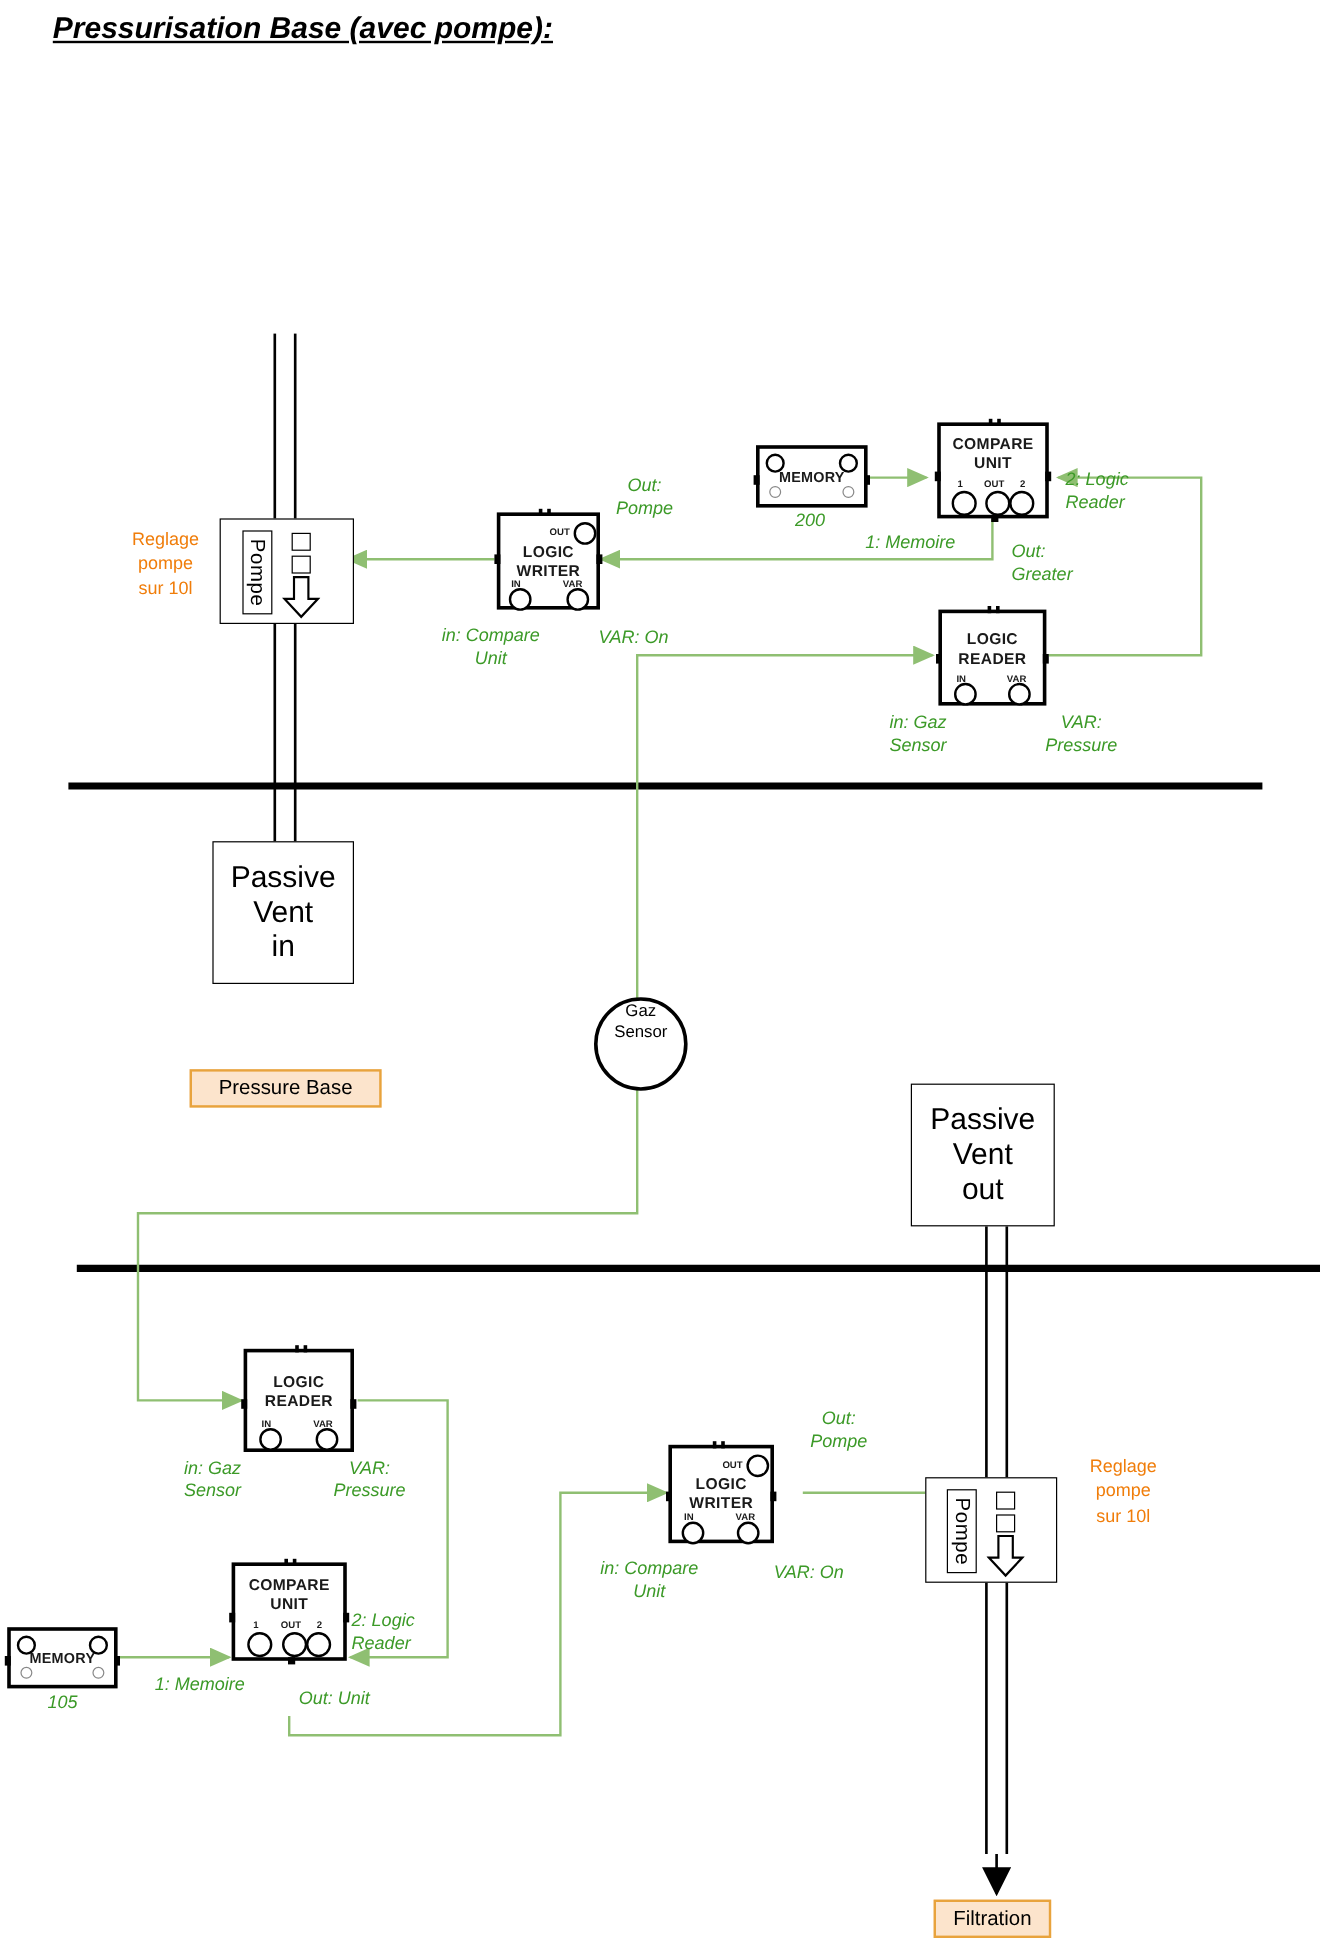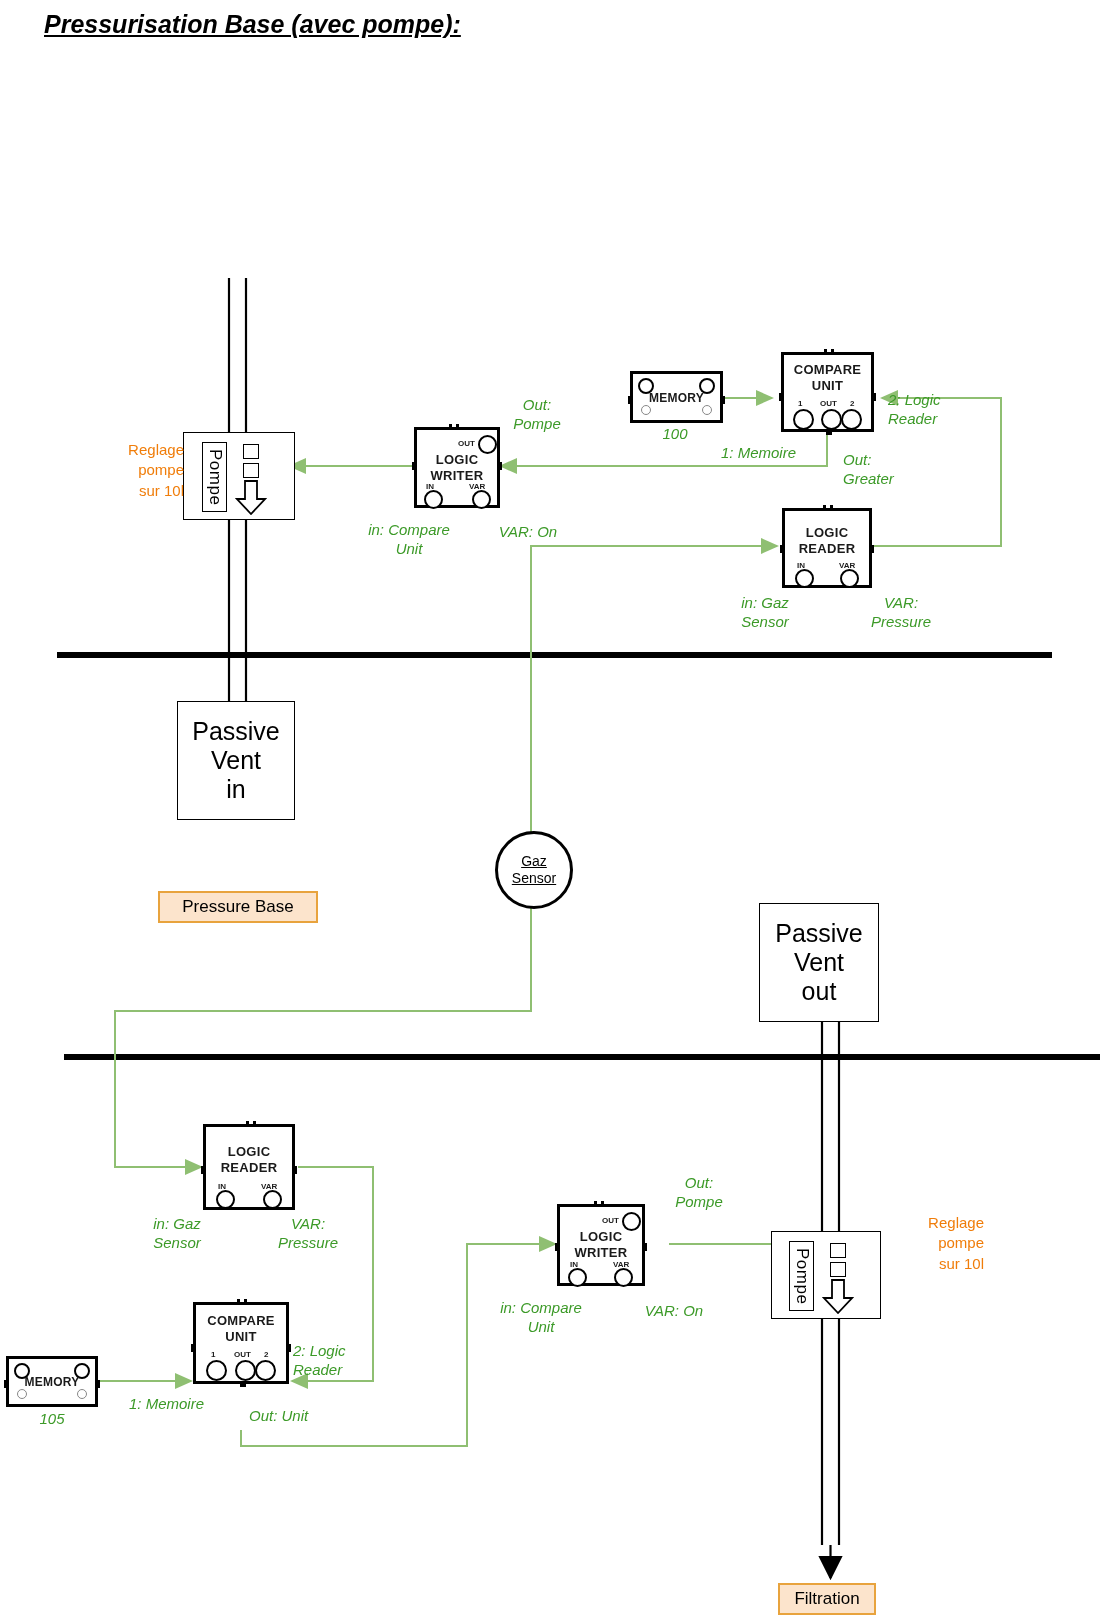--- a/index.html
+++ b/index.html
@@ -10,22 +10,22 @@
   .title{position:absolute;left:44px;top:10px;font-size:25px;font-weight:bold;font-style:italic;
          text-decoration:underline;color:#000;white-space:nowrap;}
 
   
   .reservoir{position:absolute;border:2px solid #000;border-radius:50%;
              display:flex;align-items:center;justify-content:center;text-align:center;
              font-size:27px;line-height:1.15;color:#000;background:#fff;}
 
   
   .sensor{position:absolute;border:3px solid #000;border-radius:50%;background:#fff;
-          display:flex;align-items:center;justify-content:center;text-align:center;
-          font-size:14px;line-height:1.2;color:#000;text-decoration:underline;}
+          display:flex;align-items:flex-start;justify-content:center;text-align:center;
+          font-size:14px;line-height:1.2;color:#000;}
 
   
   .vent{position:absolute;border:1.5px solid #000;background:#fff;
         display:flex;align-items:center;justify-content:center;text-align:center;
         font-size:25px;line-height:1.15;color:#000;}
 
   .tagbox{position:absolute;border:2px solid #E8A33D;background:#FCE4CC;
           display:flex;align-items:center;justify-content:center;
           font-size:17px;color:#000;}
 
@@ -45,21 +45,21 @@
   .chip .pinlbl{position:absolute;font-size:8px;font-weight:bold;color:#1a1a1a;}
   .chip .pin{position:absolute;border:2.5px solid #000;border-radius:50%;background:#fff;}
   .chip .pinsm{position:absolute;border:1.5px solid #888;border-radius:50%;background:#fff;}
   .chip .nub{position:absolute;background:#000;}
   .chip .memlbl{position:absolute;left:0;right:0;text-align:center;font-size:12px;
       font-weight:bold;color:#1a1a1a;letter-spacing:.2px;}
 
   
   .glabel{position:absolute;color:#3c9a28;font-size:15px;line-height:1.25;text-align:center;font-style:italic;}
   .glabel.left{text-align:left;}
-  .olabel{position:absolute;color:#F07D0A;font-size:15px;line-height:1.35;text-align:right;}
+  .olabel{position:absolute;color:#F07D0A;font-size:15px;line-height:1.35;text-align:center;}
 </style>
 </head>
 <body>
 
 <div id="stage">
 
   <svg id="wires" viewBox="0 0 1109 1617">
     <defs>
       <marker id="garrow" markerWidth="9" markerHeight="8" refX="8" refY="4" orient="auto">
         <path d="M0,0 L9,4 L0,8 z" fill="#8FBF72"></path>
@@ -156,21 +156,21 @@
 
   <div class="chip" style="left:630px;top:371px;width:93px;height:52px;">
     <div class="nub" style="left:-5px;top:22px;width:5px;height:8px;"></div>
     <div class="nub" style="right:-5px;top:22px;width:5px;height:8px;"></div>
     <div class="pin" style="left:5px;top:4px;width:12px;height:12px;"></div>
     <div class="pin" style="right:5px;top:4px;width:12px;height:12px;"></div>
     <div class="pinsm" style="left:8px;bottom:5px;width:8px;height:8px;"></div>
     <div class="pinsm" style="right:8px;bottom:5px;width:8px;height:8px;"></div>
     <div class="memlbl" style="top:17px;">MEMORY</div>
   </div>
-  <div class="glabel" style="left:640px;top:425px;width:70px;">100</div>
+  <div class="glabel" style="left:640px;top:425px;width:70px;">200</div>
 
   <div class="chip" style="left:781px;top:352px;width:93px;height:80px;">
     <div class="nub" style="left:40px;top:-6px;width:3px;height:6px;"></div>
     <div class="nub" style="left:47px;top:-6px;width:3px;height:6px;"></div>
     <div class="nub" style="left:-5px;top:38px;width:5px;height:8px;"></div>
     <div class="nub" style="right:-5px;top:38px;width:5px;height:8px;"></div>
     <div class="nub" style="left:42px;bottom:-6px;width:6px;height:6px;"></div>
     <div class="ctitle" style="top:7px;">
       <div>COMPARE</div>
       <div>UNIT</div>

